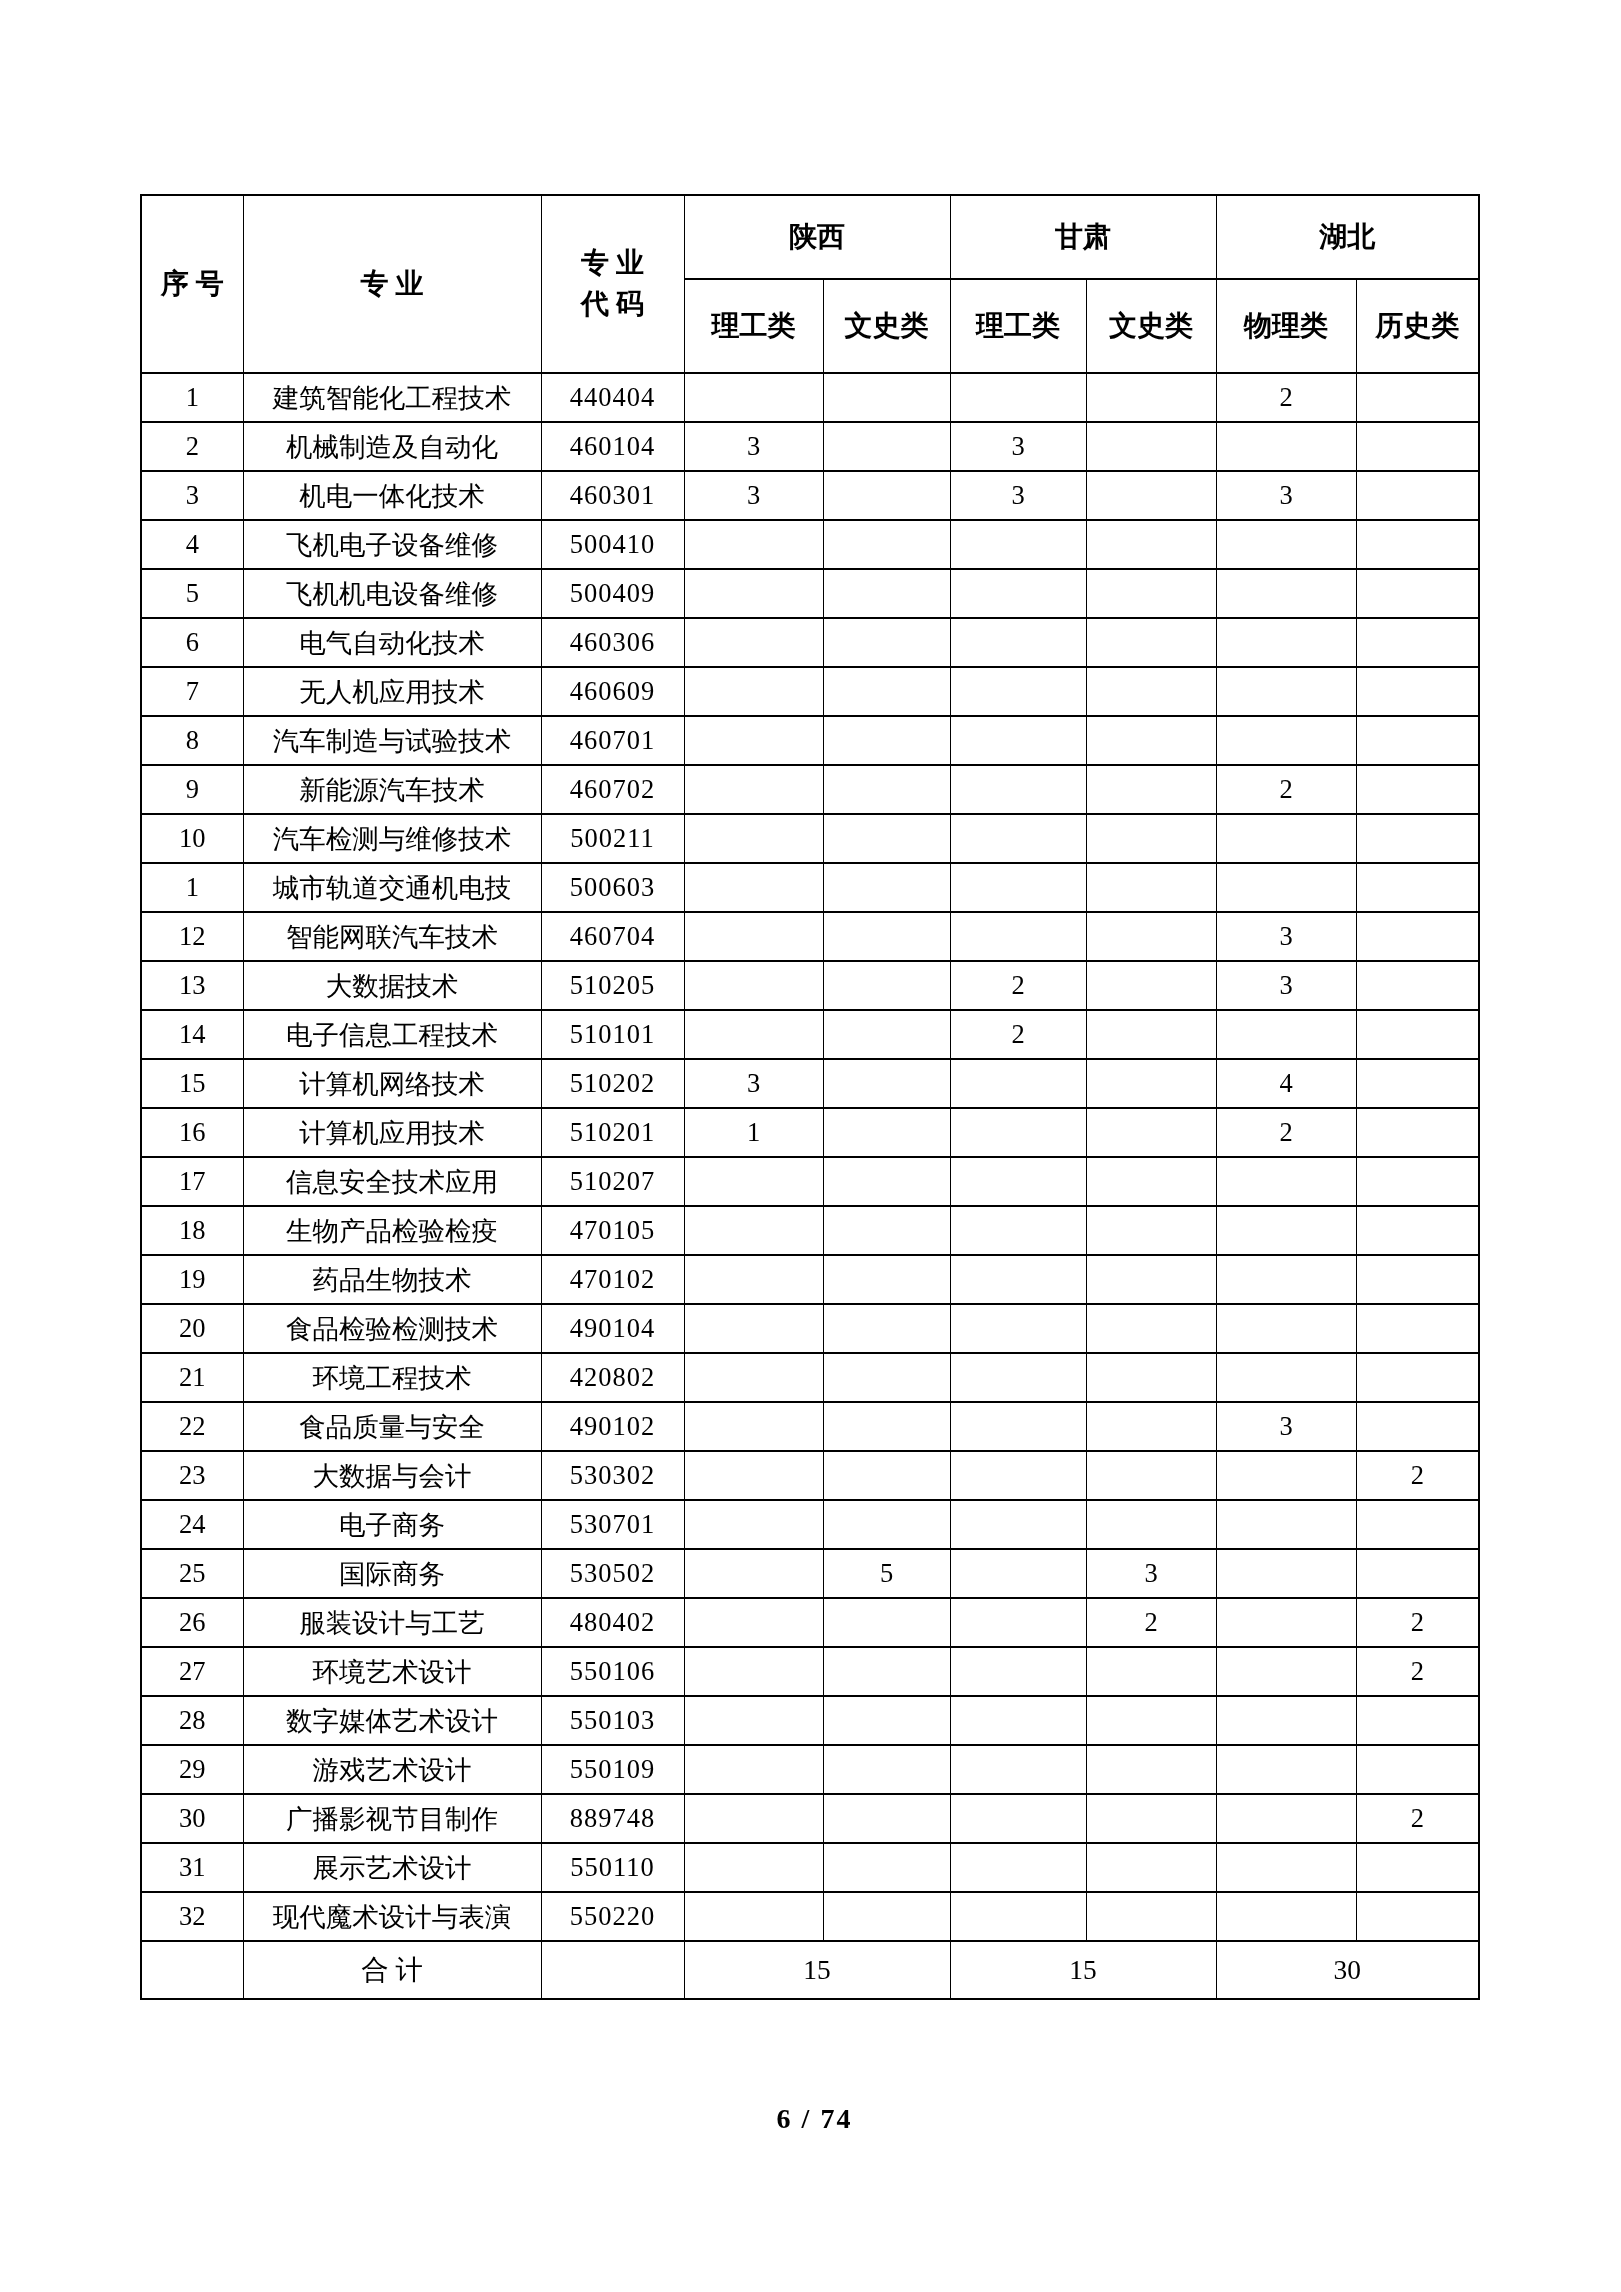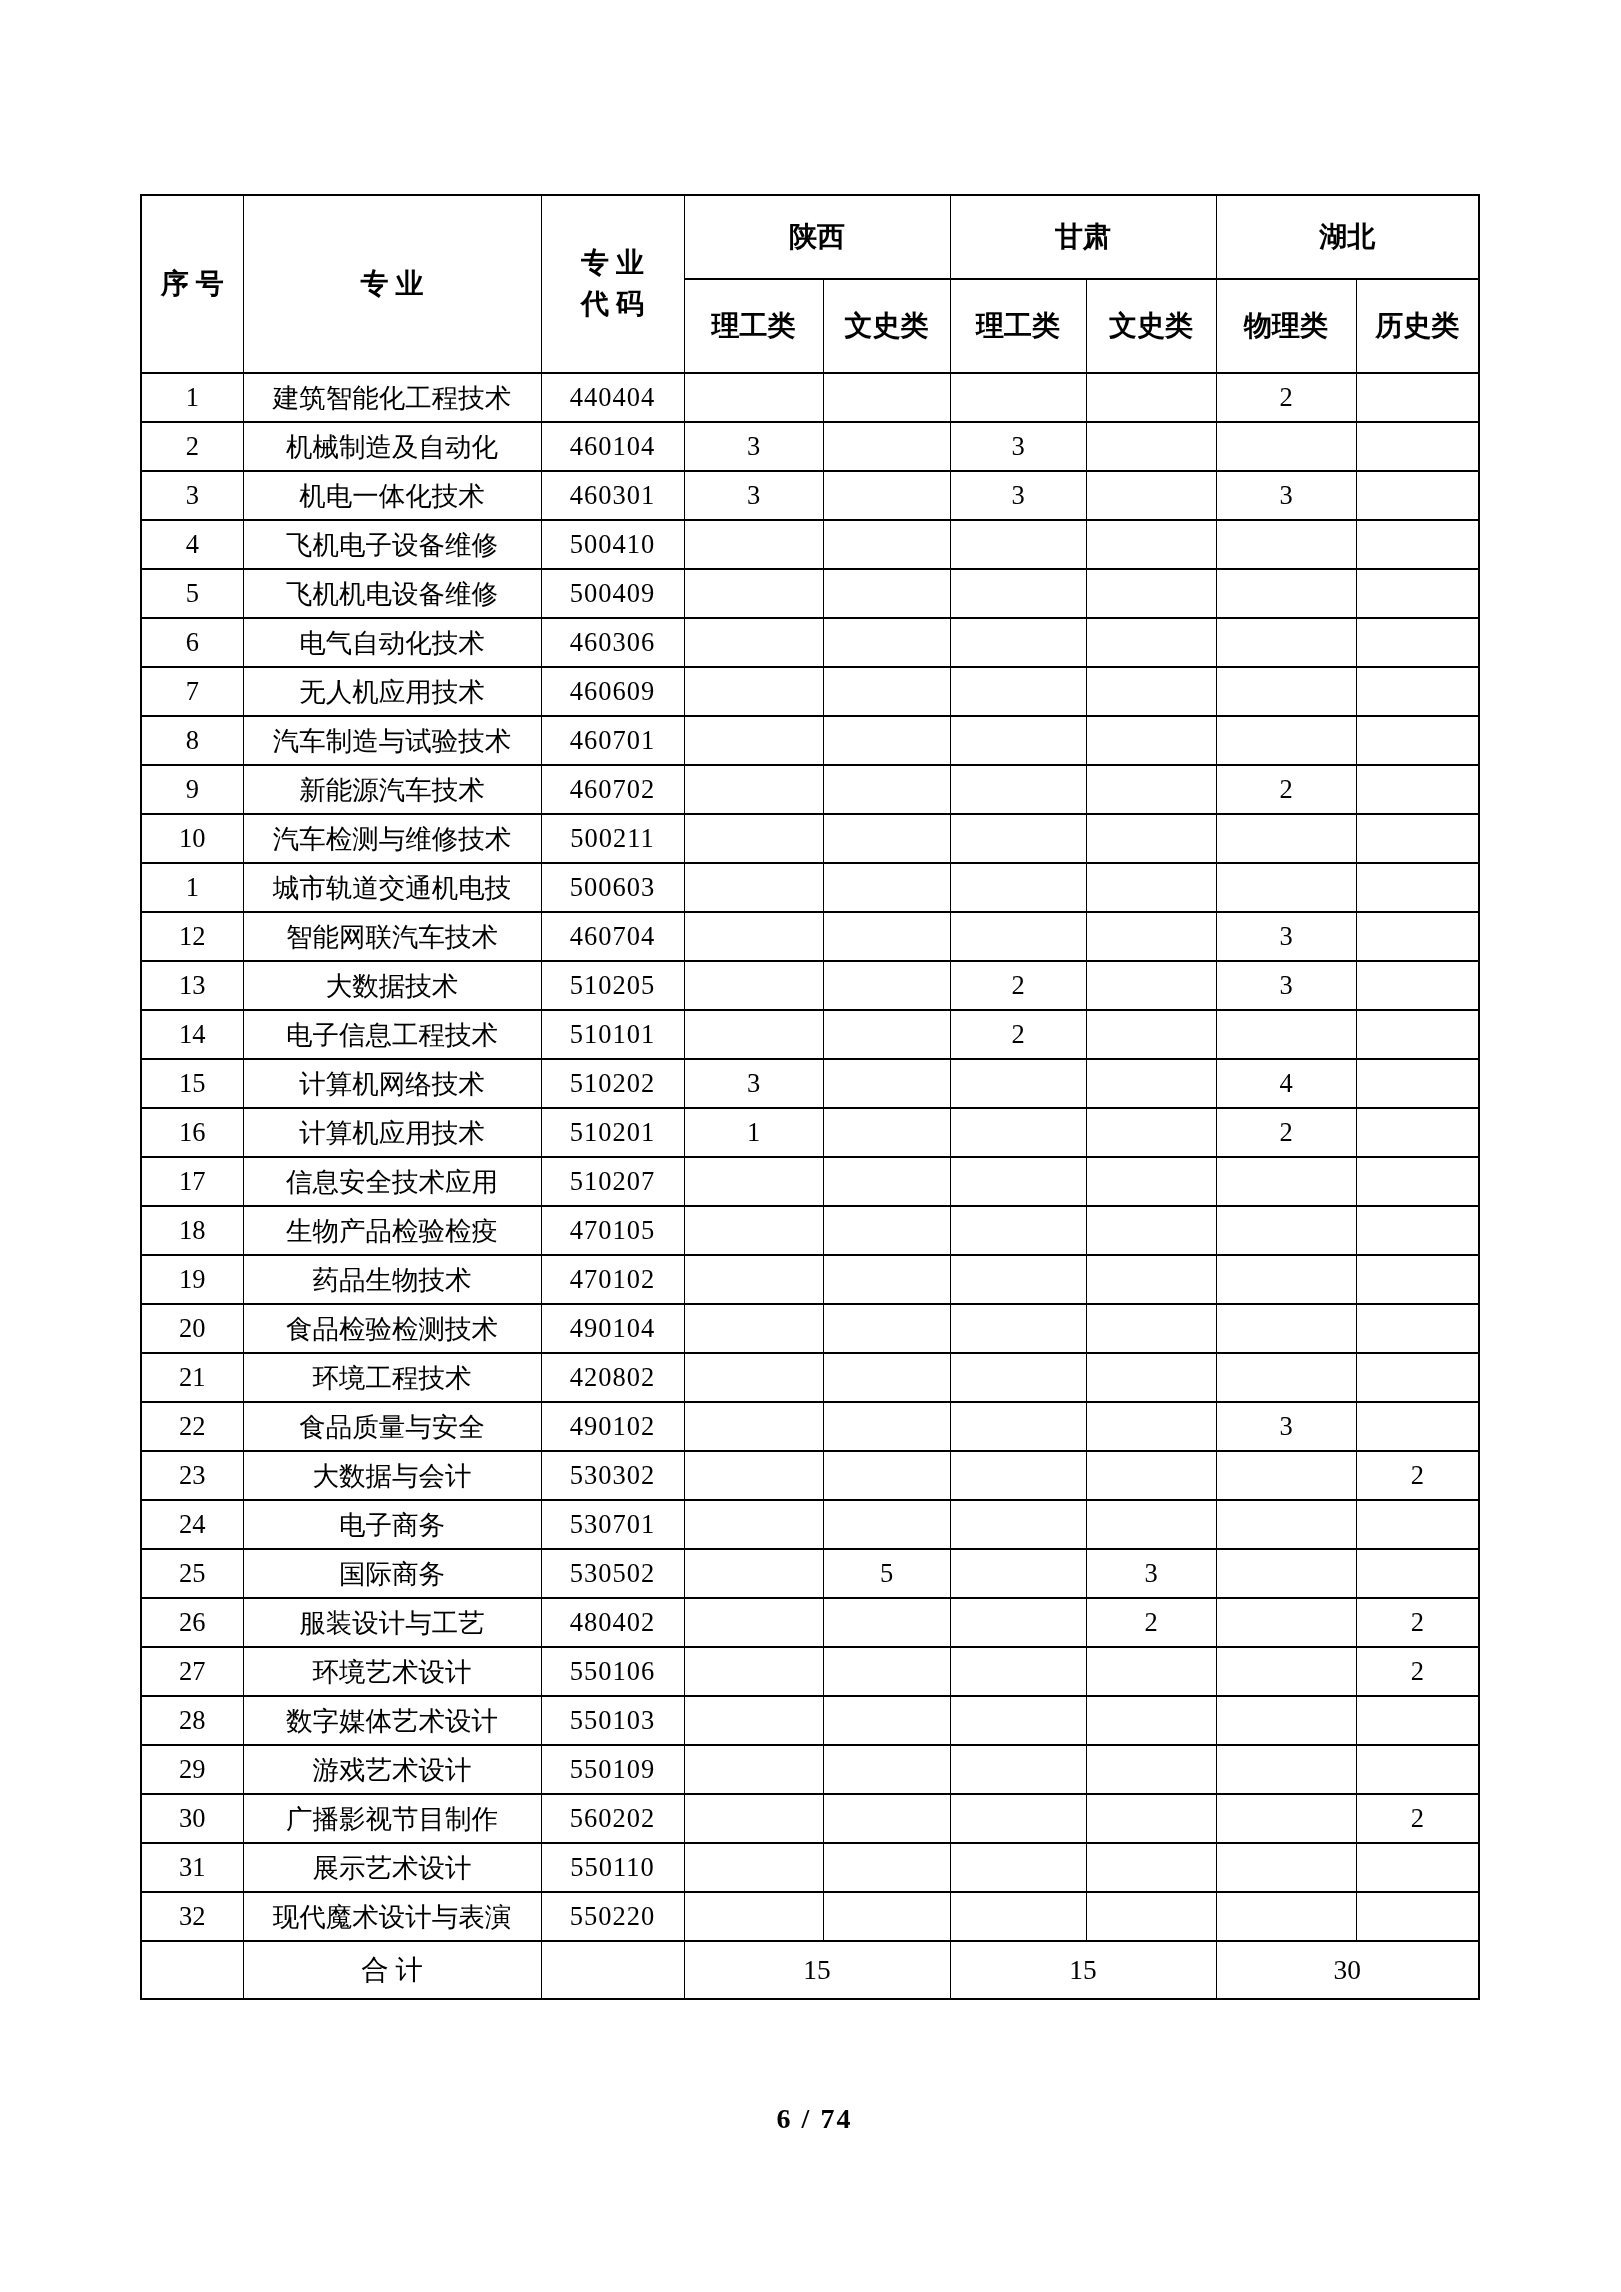--- a/index.html
+++ b/index.html
@@ -414,21 +414,21 @@
           <td></td>
           <td></td>
           <td></td>
           <td></td>
           <td></td>
           <td></td>
         </tr>
         <tr>
           <td>30</td>
           <td>广播影视节目制作</td>
-          <td class="code">560202</td>
+          <td class="code">889748</td>
           <td></td>
           <td></td>
           <td></td>
           <td></td>
           <td></td>
           <td>2</td>
         </tr>
         <tr>
           <td>31</td>
           <td>展示艺术设计</td>

